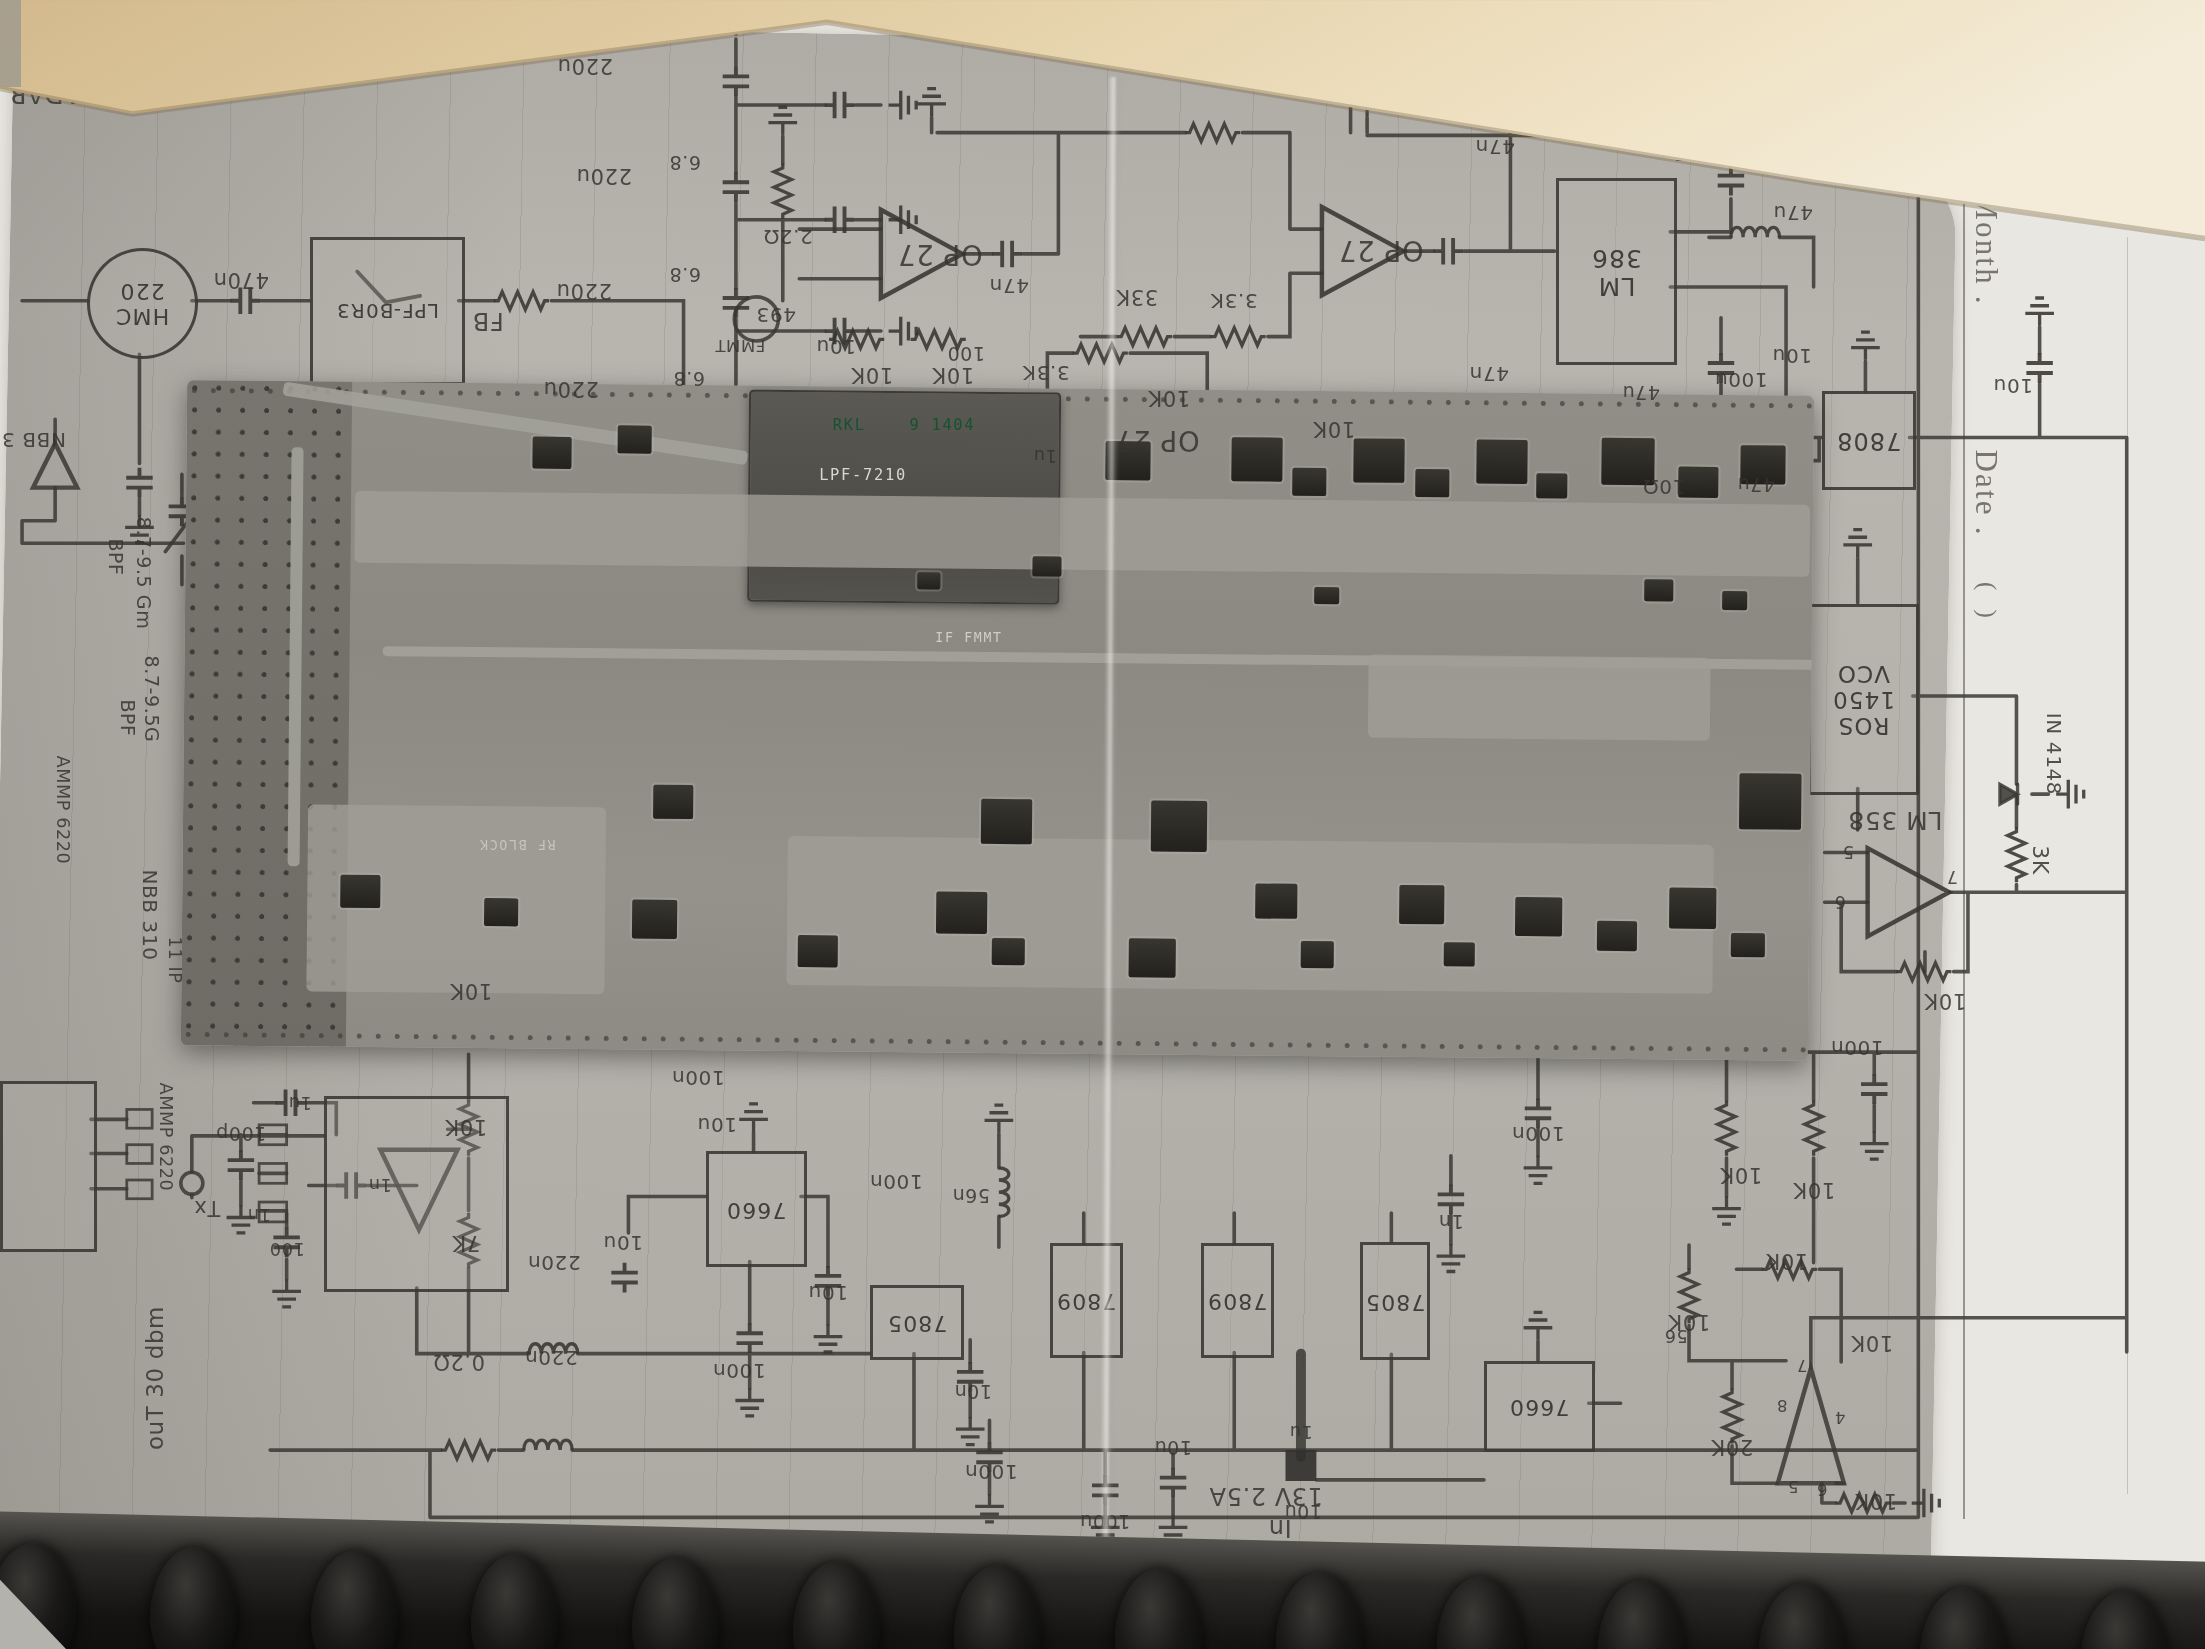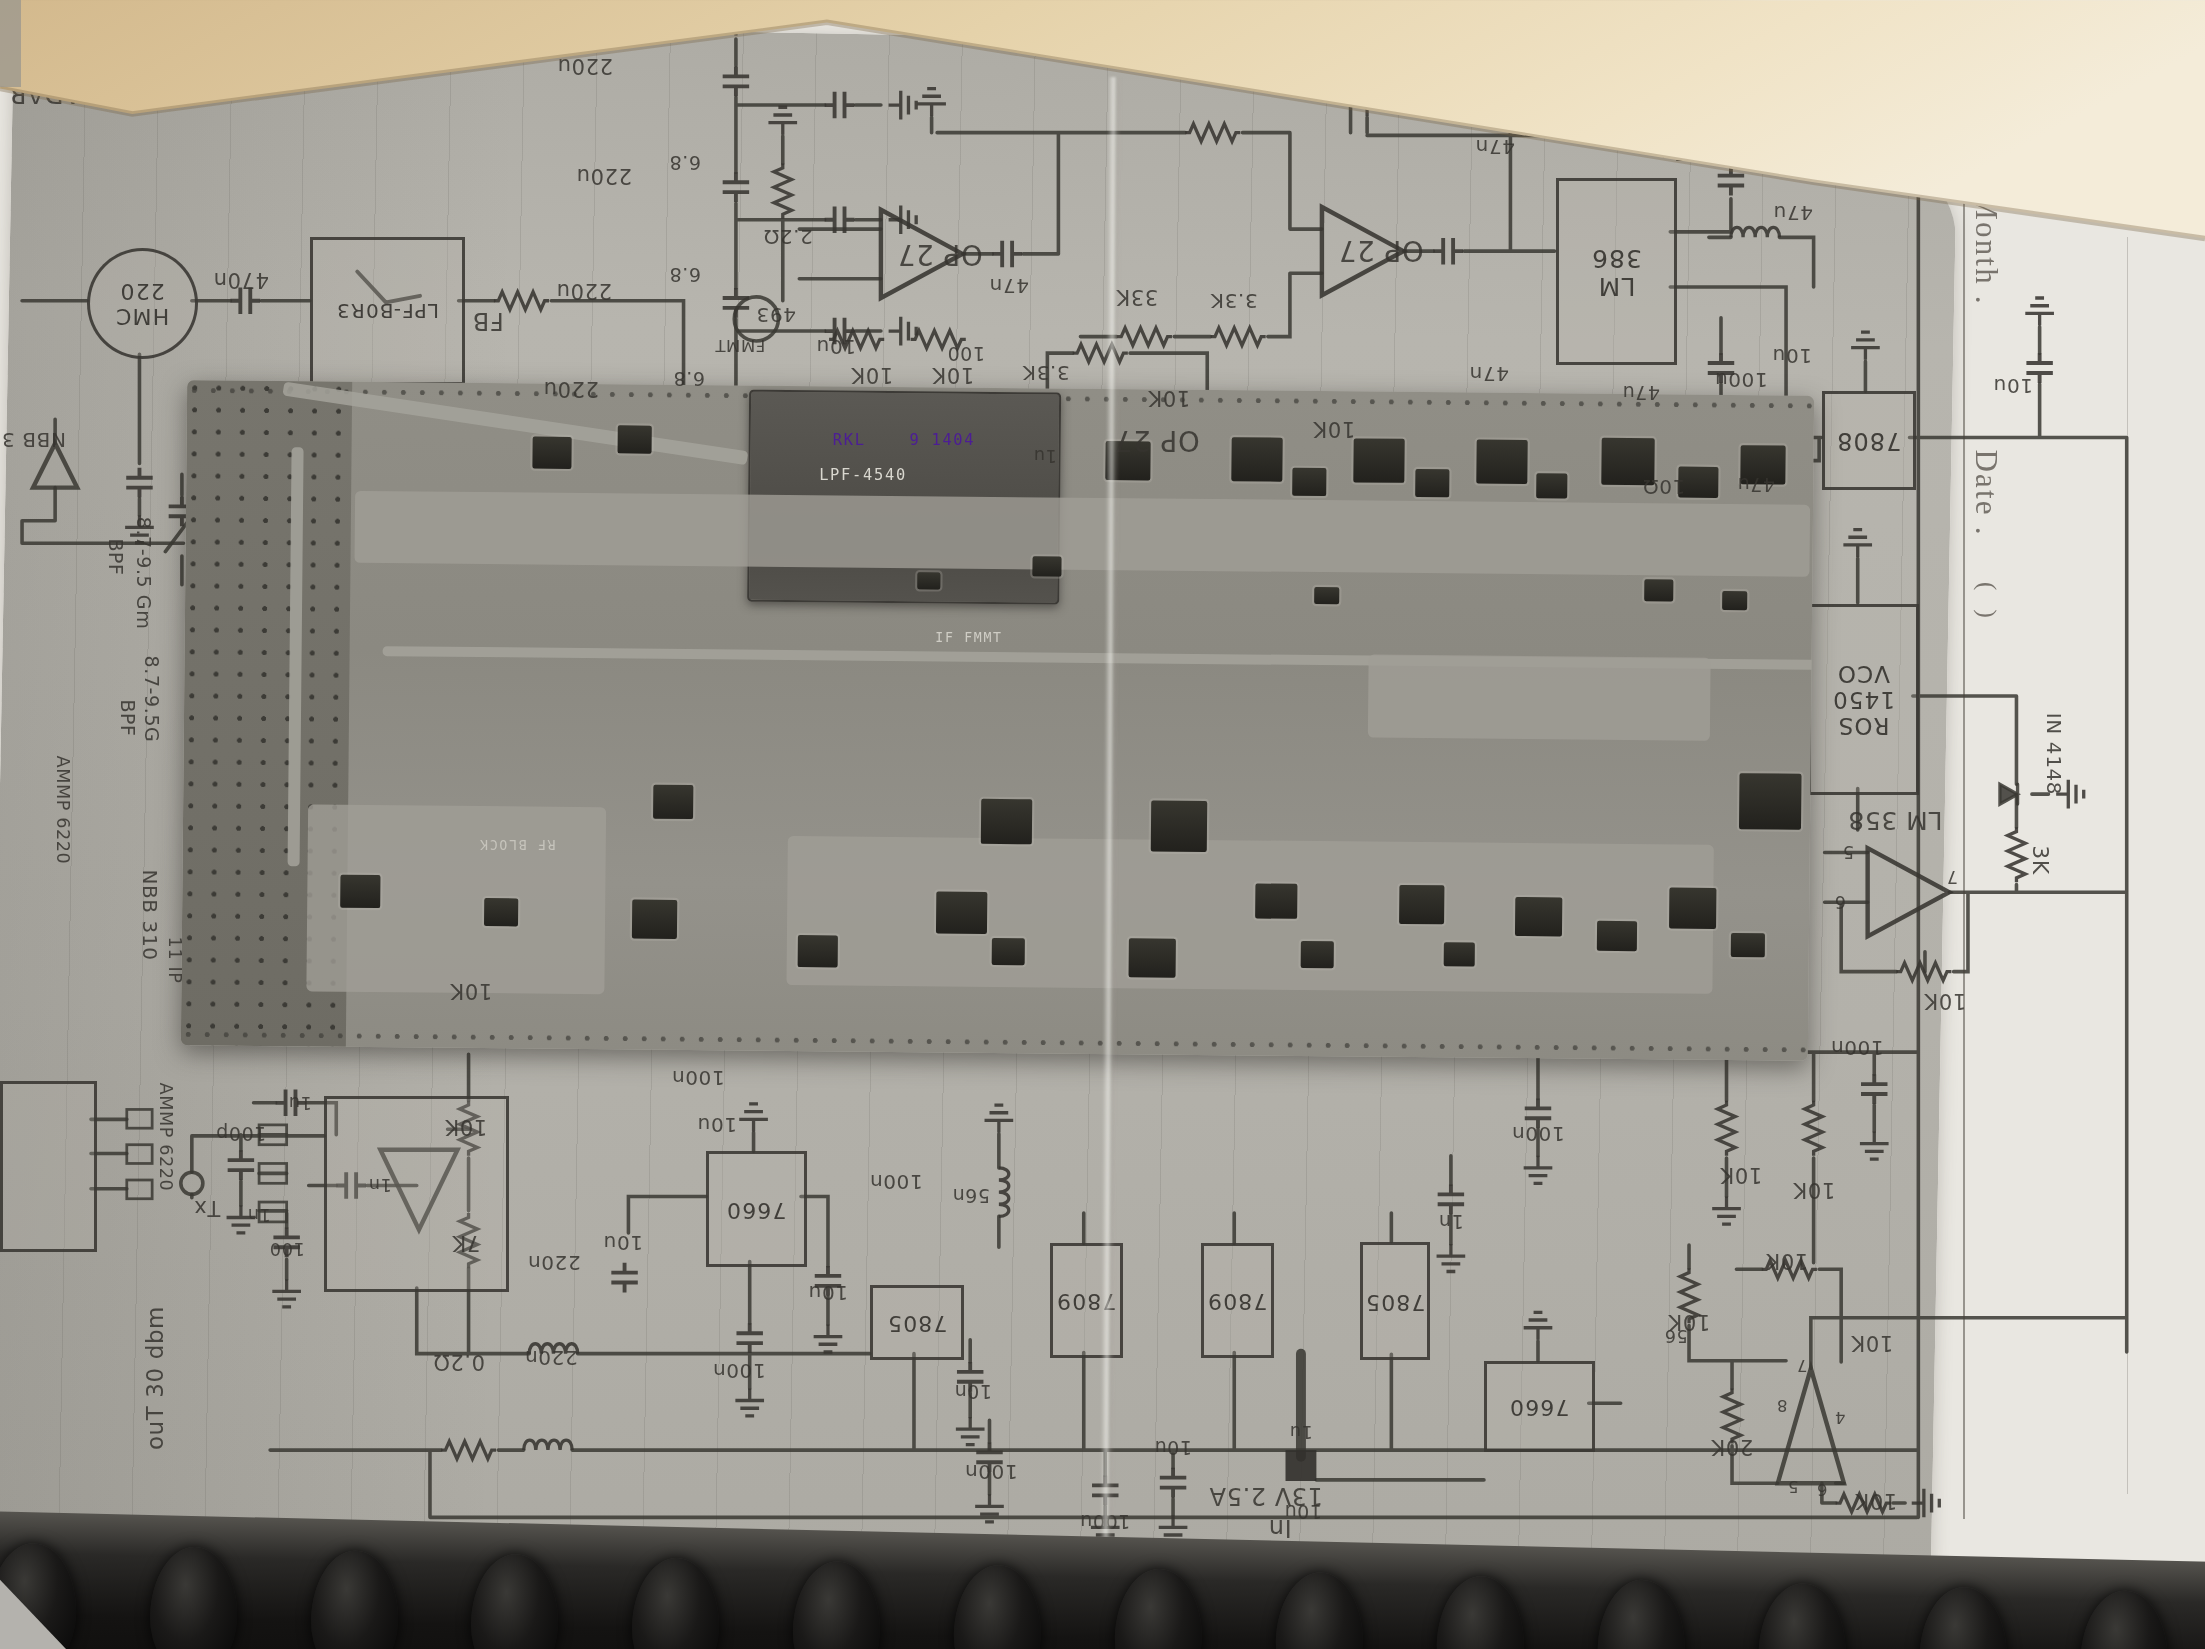--- a/index.html
+++ b/index.html
@@ -422,22 +422,22 @@
       <span class="lab" style="left: 152px; top: 699px; font-size: 19px; transform: translate(-50%, -50%) rotate(90deg);">8.7-9.5G</span>
       <span class="lab" style="left: 128px; top: 718px; font-size: 19px; transform: translate(-50%, -50%) rotate(90deg);">BPF</span>
       <span class="lab" style="left: 26.5px; top: 440px; font-size: 20px; transform: translate(-50%, -50%) rotate(180deg);">NBB 31</span>
       <span class="lab" style="left: 207px; top: 1208px; font-size: 21px; transform: translate(-50%, -50%) rotate(180deg);">Tx</span>
       <span class="lab" style="left: 155px; top: 1378px; font-size: 23px; transform: translate(-50%, -50%) rotate(-90deg);">ouT 30 dbm</span>
       <span class="lab" style="left: 1173px; top: 1448px; font-size: 19px; transform: translate(-50%, -50%) rotate(180deg);">10u</span>
       <span class="lab" style="left: 1105px; top: 1522px; font-size: 19px; transform: translate(-50%, -50%) rotate(180deg);">100u</span>
       <span class="lab" style="left: 1301px; top: 1432px; font-size: 17.6px; transform: translate(-50%, -50%) rotate(180deg);">1u</span>
       <span class="lab" style="left: 1303px; top: 1512px; font-size: 19px; transform: translate(-50%, -50%) rotate(180deg);">10u</span>
       <span class="lab" style="left: 1417px; top: 1575px; font-size: 17.6px; transform: translate(-50%, -50%) rotate(180deg);">100u</span>
-      <span class="lab pcbsilk" style="left: 904px; top: 440px; font-size: 15.4px; color: #4c1d95; transform: translate(-50%, -50%) rotate(0deg);">RKL    9 1404</span>
-      <span class="lab pcbsilk" style="left: 863px; top: 475px; font-size: 15.4px; color: rgb(217, 215, 207); transform: translate(-50%, -50%) rotate(0deg);">LPF-4540</span>
+      <span class="lab pcbsilk" style="left: 904px; top: 425px; font-size: 15.4px; color: #14532d; transform: translate(-50%, -50%) rotate(0deg);">RKL    9 1404</span>
+      <span class="lab pcbsilk" style="left: 863px; top: 475px; font-size: 15.4px; color: rgb(217, 215, 207); transform: translate(-50%, -50%) rotate(0deg);">LPF-7210</span>
       <span class="lab pcbsilk" style="left: 969px; top: 637px; font-size: 13.2px; color: rgb(207, 205, 197); transform: translate(-50%, -50%) rotate(0deg);">IF FMMT</span>
       <span class="lab pcbsilk" style="left: 517px; top: 844px; font-size: 13.2px; color: rgb(198, 196, 188); transform: translate(-50%, -50%) rotate(180deg);">RF BLOCK</span>
     </div>
 
   <div class="vrule" style="left:1963px;top:132px;width:1.7px;height:1387px;"></div>
   <div class="vrule" style="left:2127px;top:237px;width:1.1px;height:1257px;opacity:.45;"></div>
 
   <div id="crease"></div>
 
   <div id="binding">

